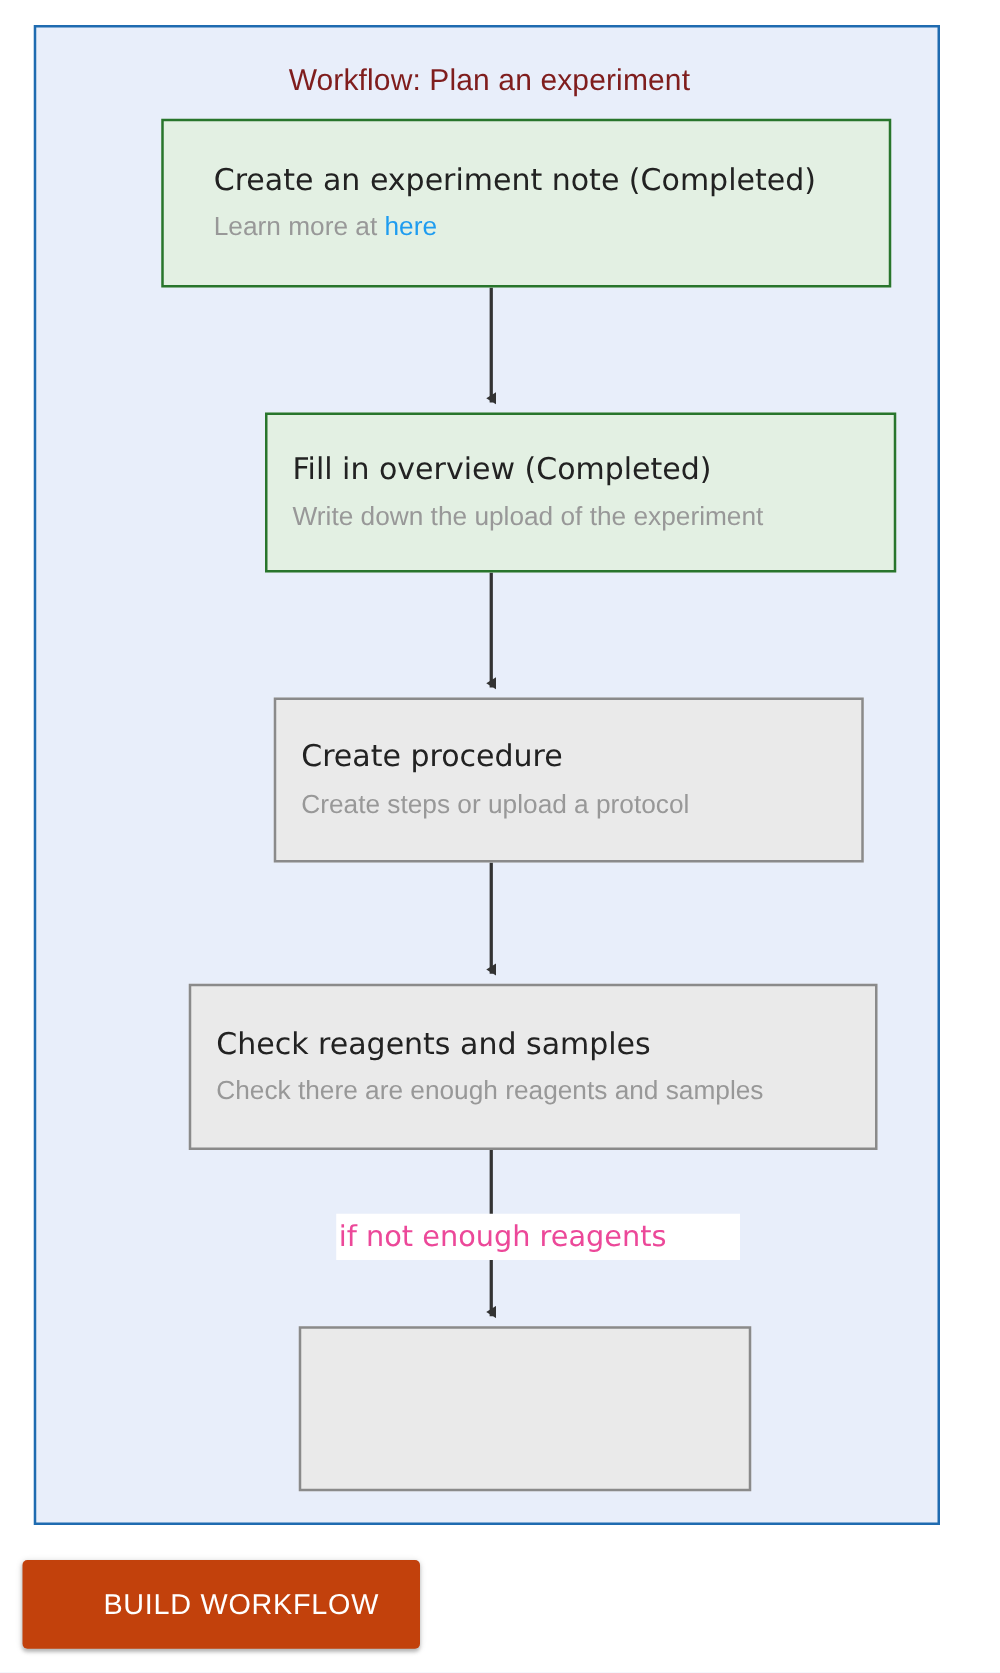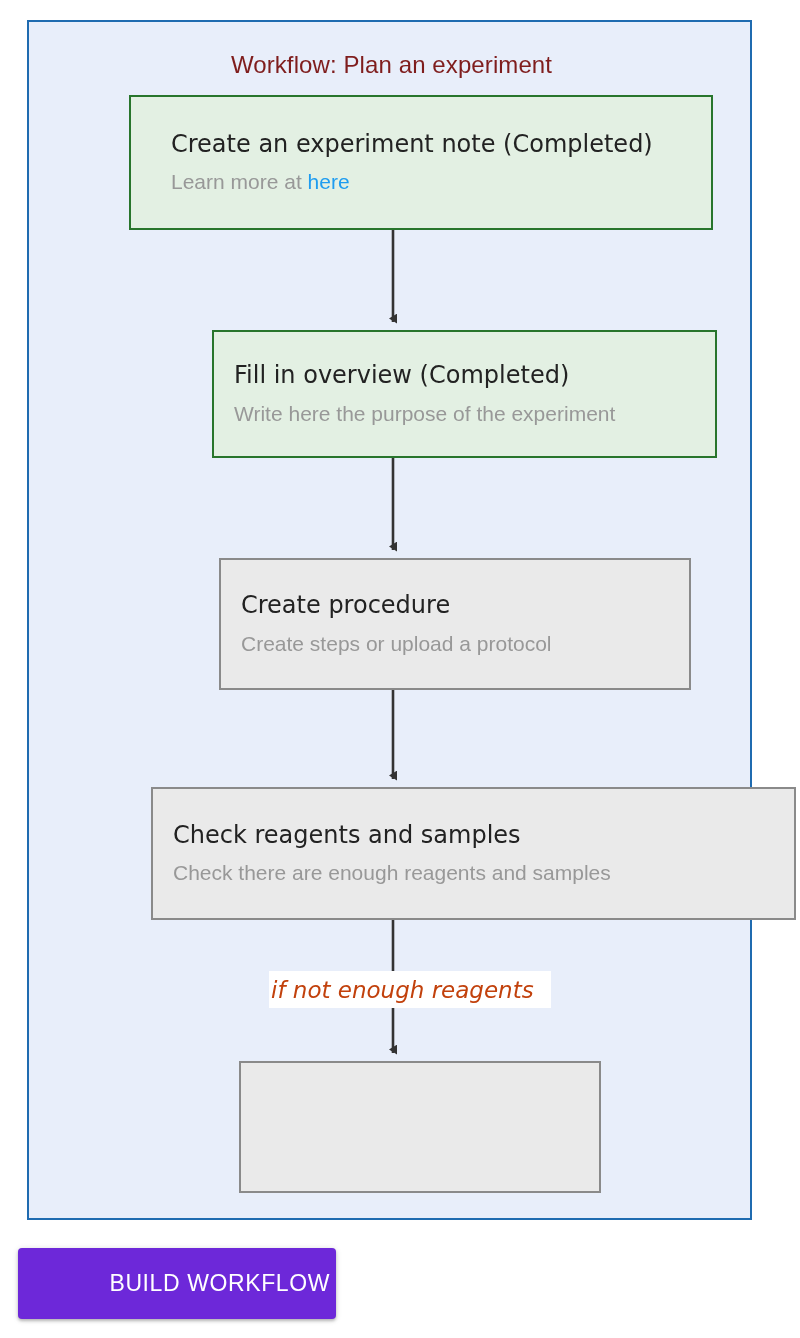--- a/index.html
+++ b/index.html
@@ -84,59 +84,58 @@
   .node-desc a,
   .node-link {
     color: #1e9cf0;
     text-decoration: none;
   }
 
   
   #node-create-note      { left: 100px; top: 73px;   width: 584px; height: 135px; padding-left: 40px; }
   #node-fill-overview    { left: 151px; top: 308px;  width: 505px; height: 128px; margin-left: 32px; }
   #node-create-procedure { left: 190px; top: 536px;  width: 472px; height: 132px; }
-  #node-check-reagents   { left: 122px; top: 765px;  width: 645px; height: 133px; }
+  #node-check-reagents   { left: 122px; top: 765px;  width: 551px; height: 133px; }
   #node-order-reagents   { left: 210px; top: 1039px; width: 362px; height: 132px; }
 
   
   #edge-label-not-enough {
     position: absolute;
     left: 240px;
     top: 949px;
-    width: 282px;
+    width: 323px;
     height: 37px;
     background: #ffffff;
     overflow: hidden;
     white-space: nowrap;
     display: flex;
     align-items: center;
     font-family: "DejaVu Sans", sans-serif;
     font-size: 23px;
-    color: #c2410c;
-    font-style: italic;
+    color: #ec4899;
   }
   #edge-label-not-enough .lbl-text {
     padding-left: 2px;
   }
 
   
   #build-workflow-button {
     position: absolute;
     left: 18px;
     top: 1248px;
     width: 318px;
     height: 71px;
-    background: #6d28d9;
+    background: #c2410c;
     color: #ffffff;
     border: none;
     border-radius: 4px;
     font-family: "Liberation Sans", sans-serif;
     font-size: 23px;
     letter-spacing: 0.6px;
-    text-align: right;
+    text-align: center;
     padding-left: 38px;
     box-sizing: border-box;
     box-shadow: 0 2px 3px rgba(0,0,0,0.22), 0 1px 6px rgba(0,0,0,0.14);
     cursor: pointer;
   }
 </style>
 </head>
 <body>
 
 <div id="workflow-canvas">
@@ -161,21 +160,21 @@
 
   <div class="wf-node completed" id="node-create-note">
     <div class="node-title">Create an experiment note (Completed)</div>
     <div class="node-desc">
       <span>Learn more at </span><span class="node-link">here</span>
     </div>
   </div>
 
   <div class="wf-node completed" id="node-fill-overview">
     <div class="node-title">Fill in overview (Completed)</div>
-    <div class="node-desc">Write here the purpose of the experiment</div>
+    <div class="node-desc">Write down the upload of the experiment</div>
   </div>
 
   <div class="wf-node pending" id="node-create-procedure">
     <div class="node-title">Create procedure</div>
     <div class="node-desc">Create steps or upload a protocol</div>
   </div>
 
   <div class="wf-node pending" id="node-check-reagents">
     <div class="node-title">Check reagents and samples</div>
     <div class="node-desc">Check there are enough reagents and samples</div>

